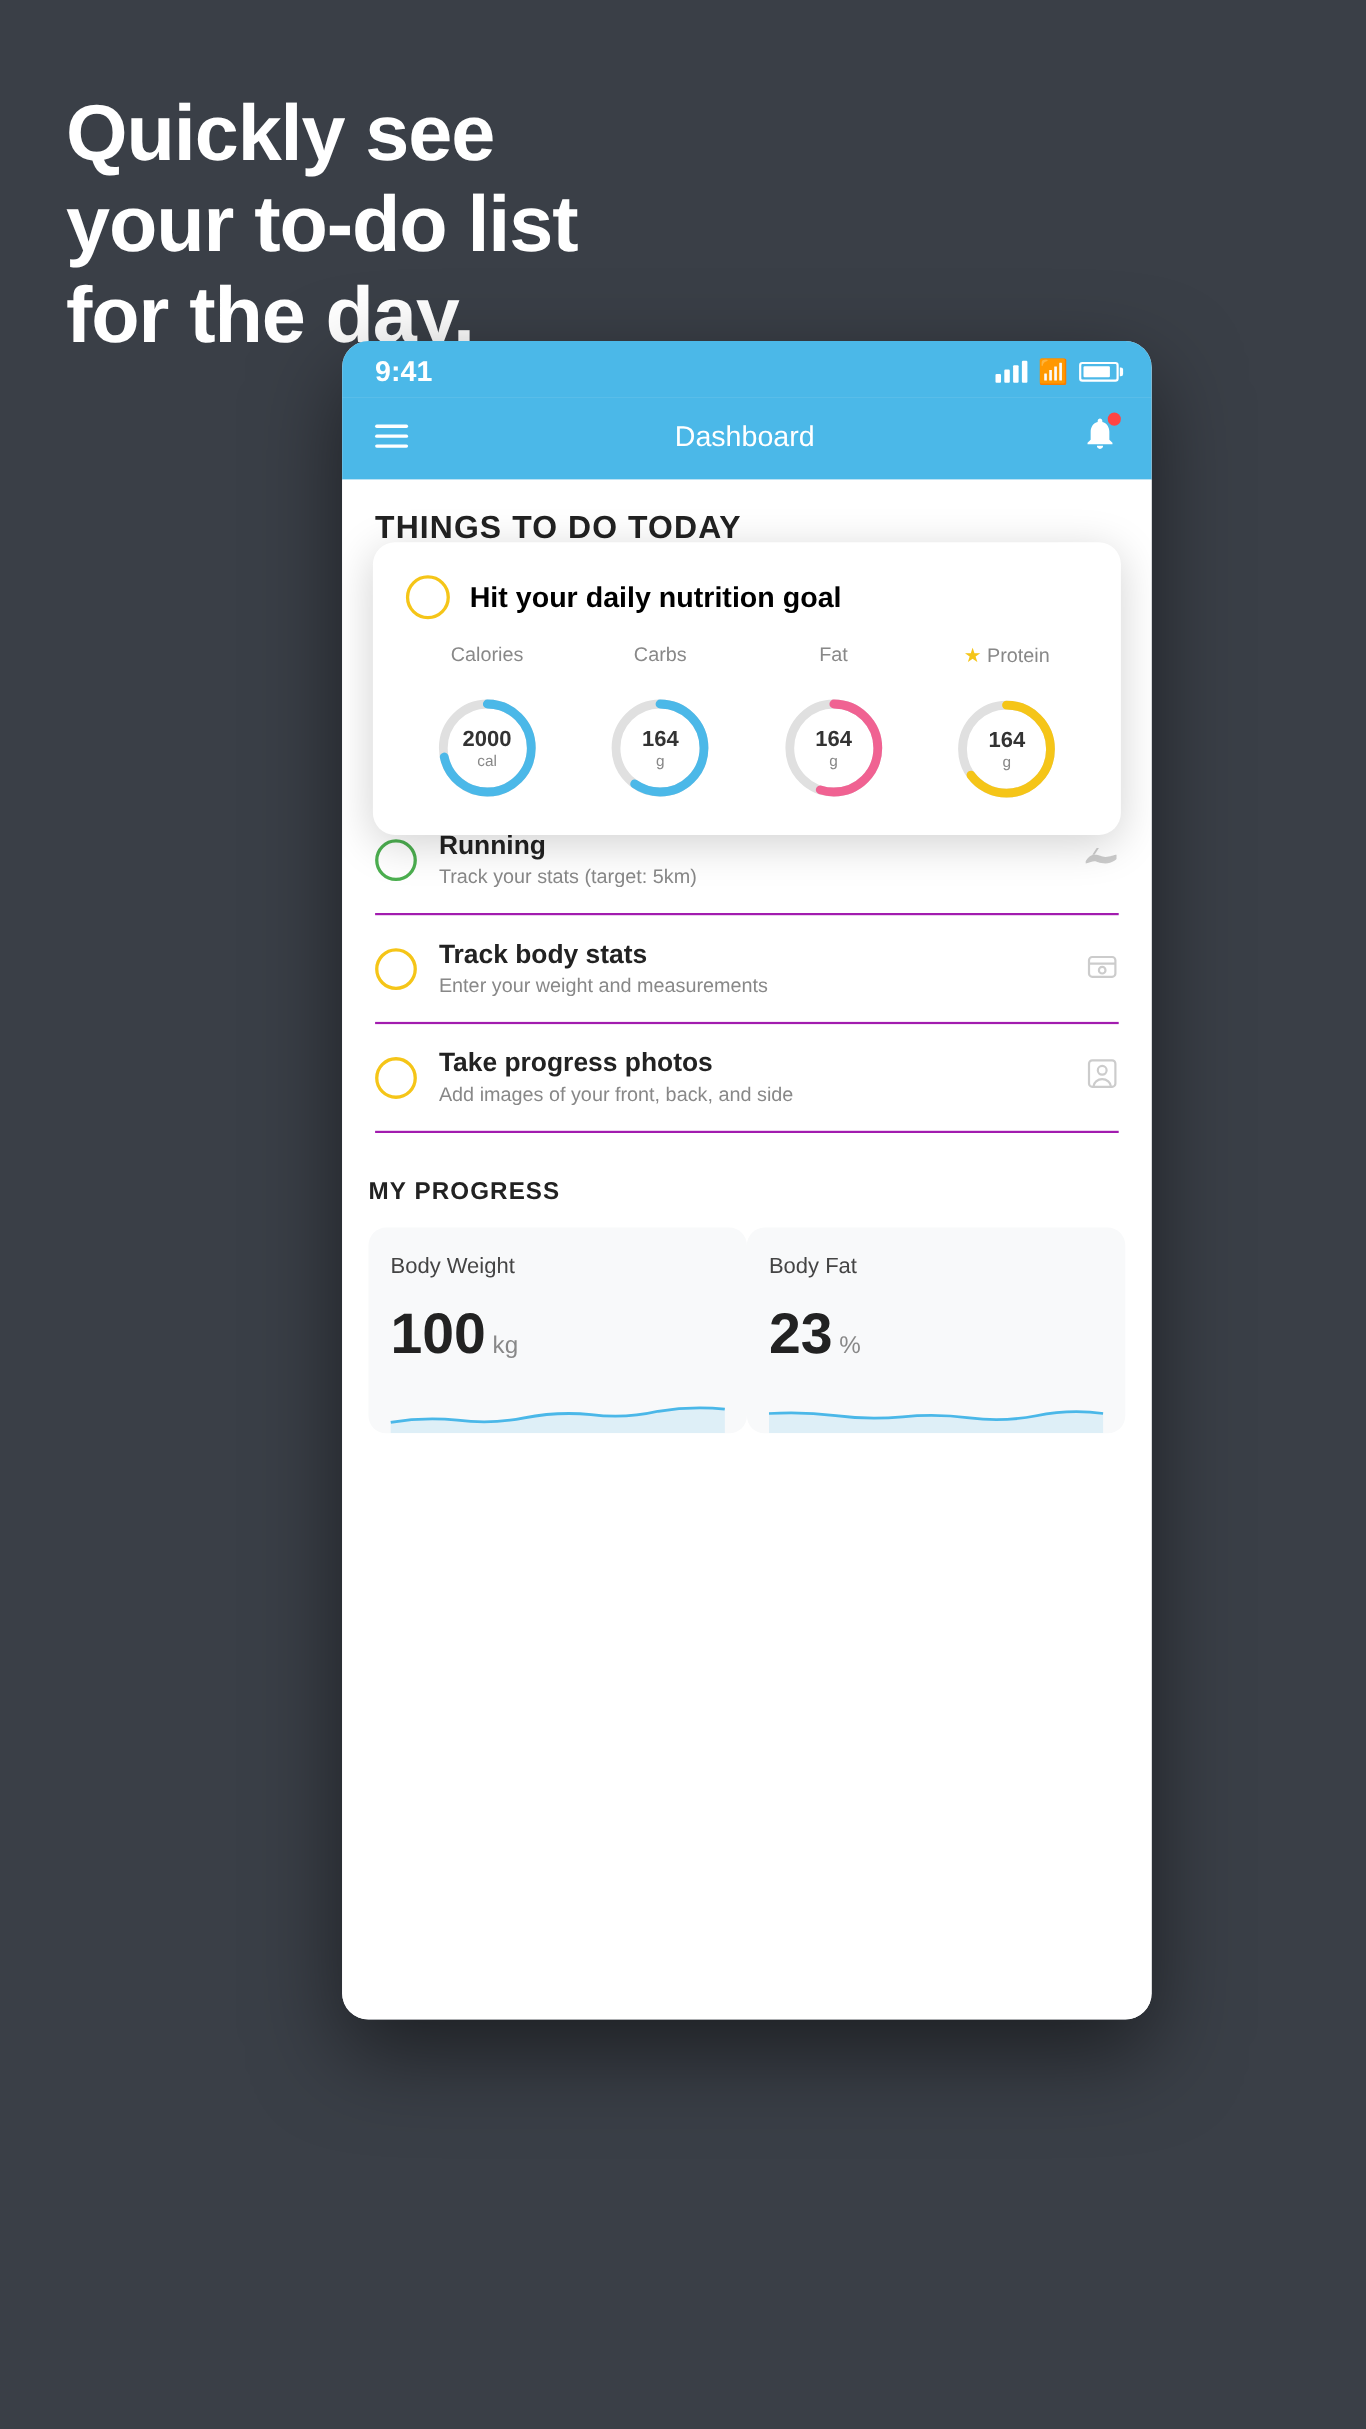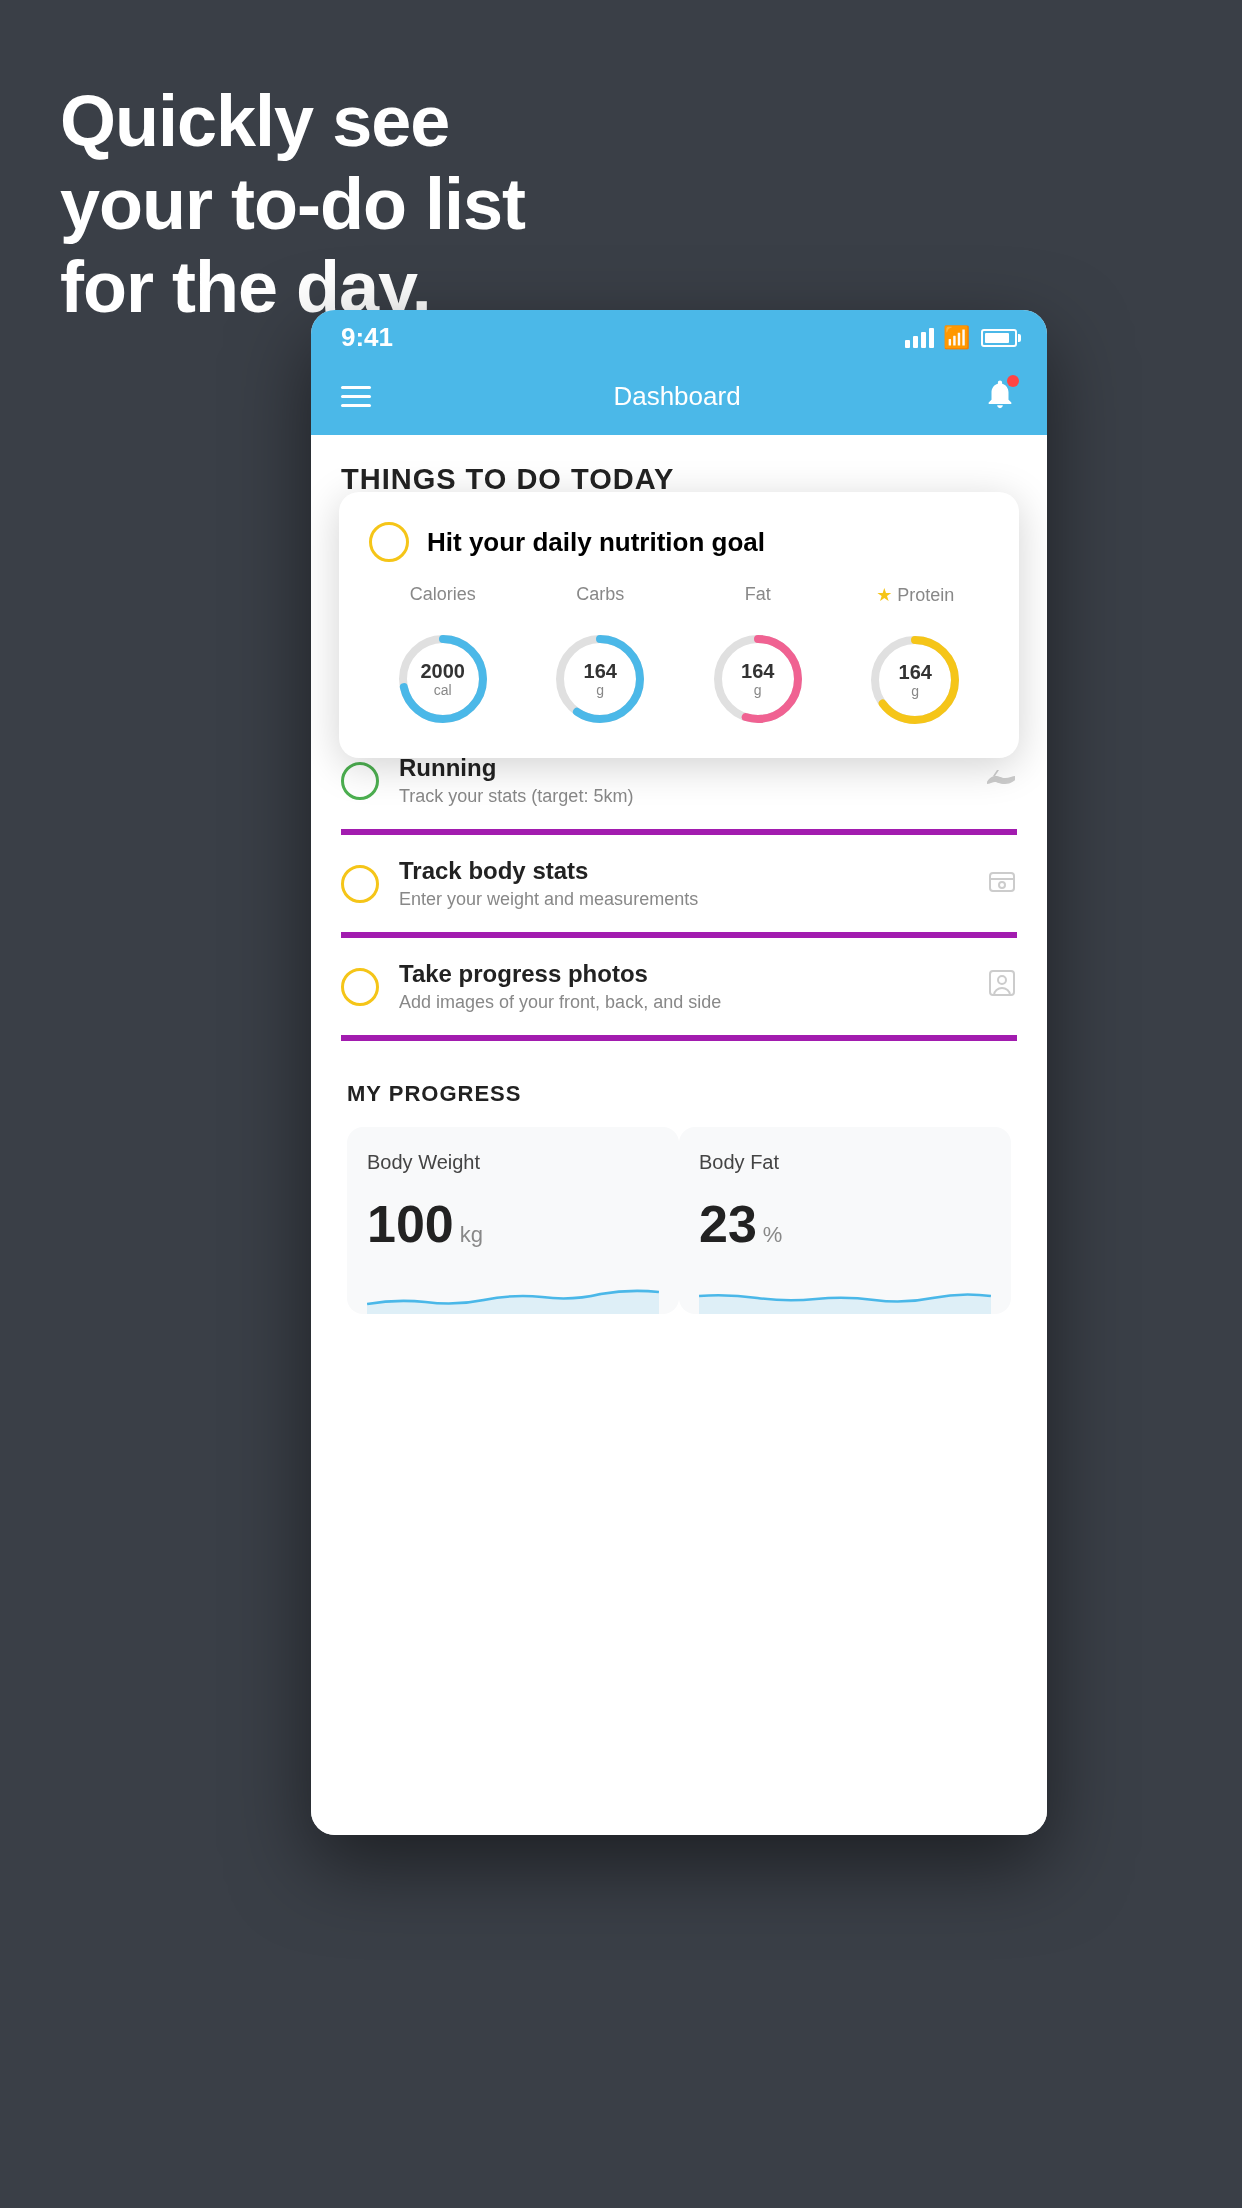--- a/index.html
+++ b/index.html
@@ -242,21 +242,21 @@
       color: #888;
     }
     .todo-items {
       padding: 0 30px;
       margin-top: 200px;
     }
     .todo-item {
       display: flex;
       align-items: center;
       padding: 22px 0;
-      border-bottom: 6px solid #a21caf;
+      border-bottom: 2px solid #a21caf;
       gap: 20px;
       position: relative;
     }
     .todo-circle {
       width: 38px;
       height: 38px;
       border-radius: 50%;
       border: 3px solid;
       flex-shrink: 0;
     }
@@ -275,21 +275,21 @@
       font-size: 18px;
       color: #888;
     }
     .todo-icon {
       color: #ccc;
       font-size: 28px;
     }
 
     
     .progress-section {
-      padding: 40px 36px 30px;
+      padding: 40px 24px 30px;
     }
     .progress-title {
       font-size: 22px;
       font-weight: 800;
       color: #222;
       letter-spacing: 1px;
       text-transform: uppercase;
       margin-bottom: 20px;
     }
     .progress-cards {

